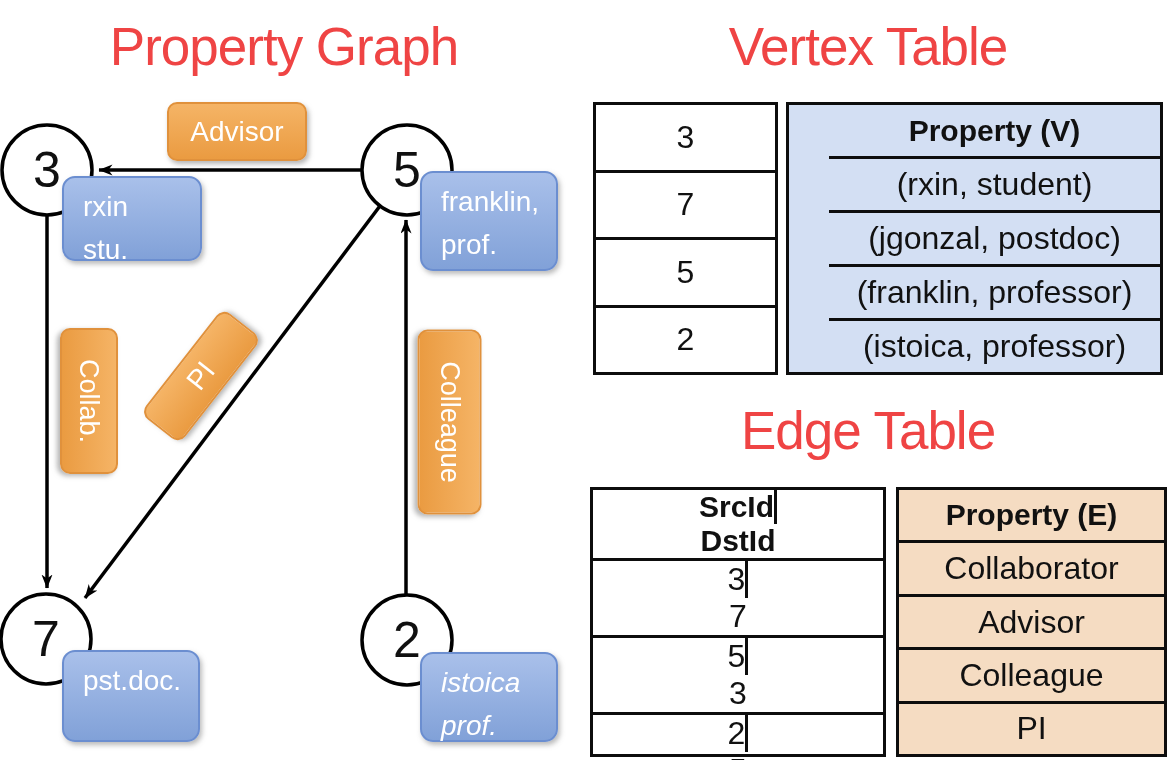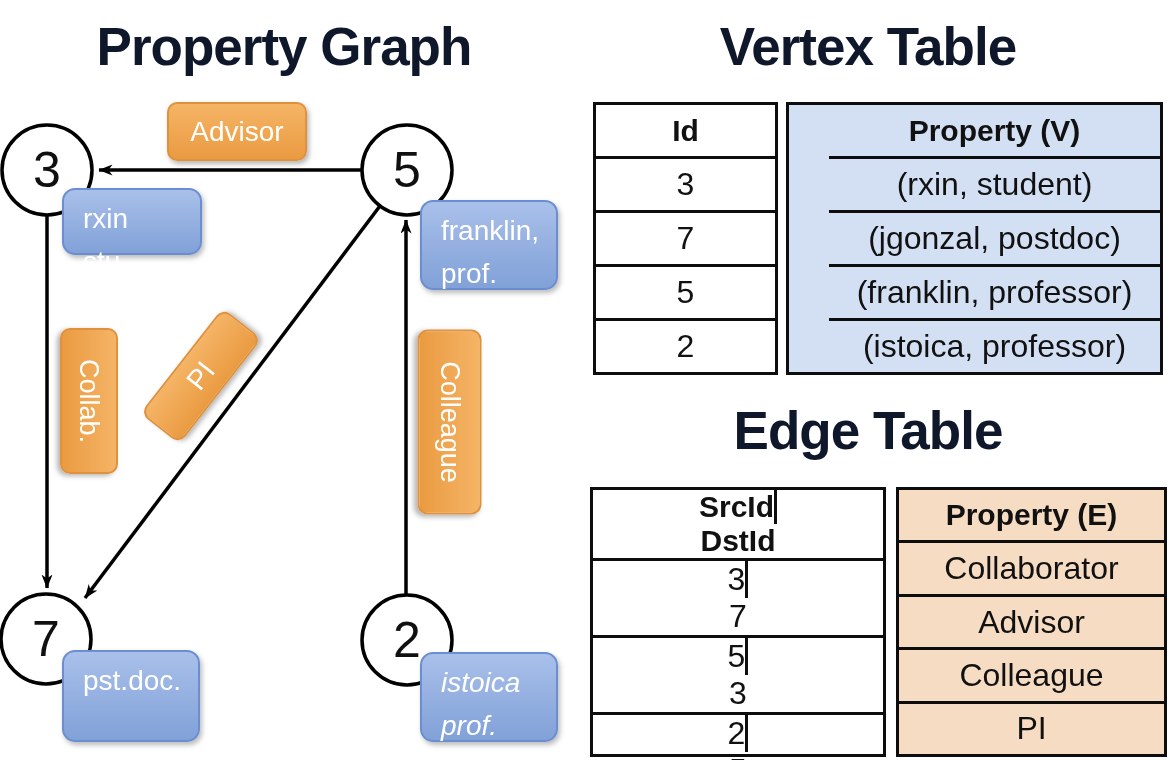--- a/index.html
+++ b/index.html
@@ -1,22 +1,22 @@
 <!DOCTYPE html>
 <html><head>
 <meta charset="utf-8">
 <style>
   html,body{margin:0;padding:0;background:#fff;}
   .canvas{
     position:relative;width:1170px;height:760px;background:#fff;overflow:hidden;
     font-family:"Liberation Sans",sans-serif;color:#111;
   }
   .big-title{
-    position:absolute;text-align:center;font-size:53px;font-weight:700;
-    letter-spacing:-1px;color:#0f172a;white-space:nowrap;
+    position:absolute;text-align:center;font-size:53px;font-weight:400;
+    letter-spacing:-1px;color:#ef4444;white-space:nowrap;
   }
   
   .graph-svg{position:absolute;left:0;top:0;}
   .node-digit{
     position:absolute;width:70px;height:70px;display:flex;align-items:center;justify-content:center;
     font-size:50px;color:#101010;
   }
   .edge-label{
     position:absolute;display:flex;align-items:center;justify-content:center;
     background:linear-gradient(180deg,#f5b express 66,#ea9b41);
@@ -79,40 +79,39 @@
   <div class="node-digit" style="left:12px;top:135px;">3</div>
   <div class="node-digit" style="left:372px;top:135px;">5</div>
   <div class="node-digit" style="left:11px;top:604px;">7</div>
   <div class="node-digit" style="left:372px;top:605px;">2</div>
 
   <div class="edge-label" style="left:167px;top:102px;width:136px;height:55px;">Advisor</div>
   <div class="edge-label" style="left:16px;top:372px;width:142px;height:54px;transform:rotate(90deg);font-size:27px;">Collab.</div>
   <div class="edge-label" style="left:134px;top:351px;width:130px;height:46px;transform:rotate(-52deg);">PI</div>
   <div class="edge-label" style="left:357px;top:390px;width:181px;height:60px;transform:rotate(90deg);font-size:27px;">Colleague</div>
 
-  <div class="node-box" style="left:62px;top:188px;width:140px;height:67px;">
+  <div class="node-box" style="left:62px;top:176px;width:140px;height:85px;">
     <div>rxin</div>
     <div>stu.</div>
   </div>
-  <div class="node-box" style="left:420px;top:200px;width:138px;height:90px;">
+  <div class="node-box" style="left:420px;top:171px;width:138px;height:100px;">
     <div>franklin,</div>
     <div>prof.</div>
   </div>
   <div class="node-box" style="left:62px;top:650px;width:138px;height:92px;">
     <div>pst.doc.</div>
   </div>
   <div class="node-box" style="left:420px;top:652px;width:138px;height:90px;font-style:italic;">
     <div>istoica</div>
     <div>prof.</div>
   </div>
 
   <div class="big-title" style="left:585px;top:16px;width:566px;">Vertex Table</div>
 
   <div class="subtable" style="left:593px;top:102px;width:185px;height:273px;">
-    <div class="trow hdr">Id</div>
     <div class="trow">3</div>
     <div class="trow">7</div>
     <div class="trow">5</div>
     <div class="trow">2</div>
   </div>
 
   <div class="subtable bg-blue" style="left:786px;top:102px;width:377px;height:273px;">
     <div class="trow hdr">Property (V)</div>
     <div class="trow">(rxin, student)</div>
     <div class="trow">(jgonzal, postdoc)</div>

